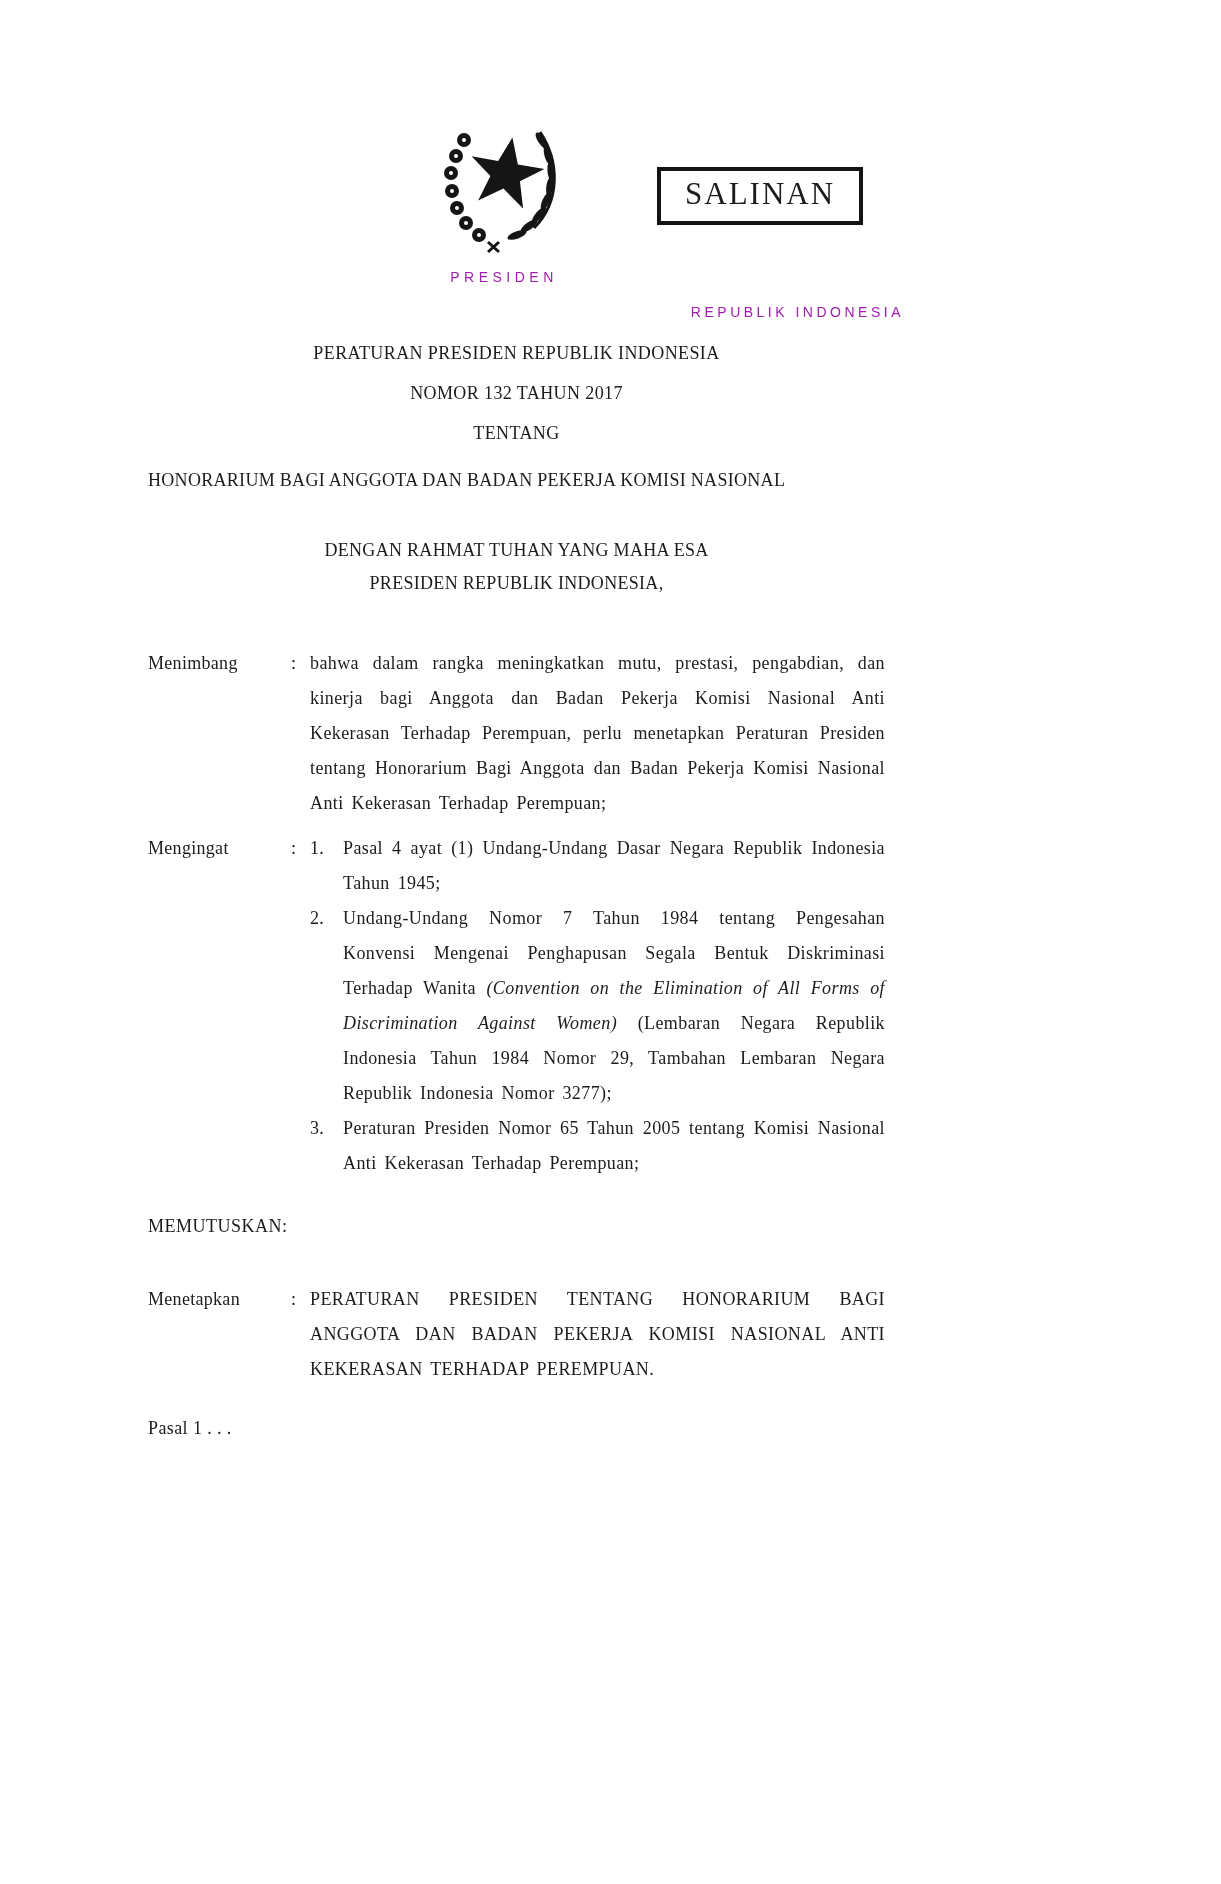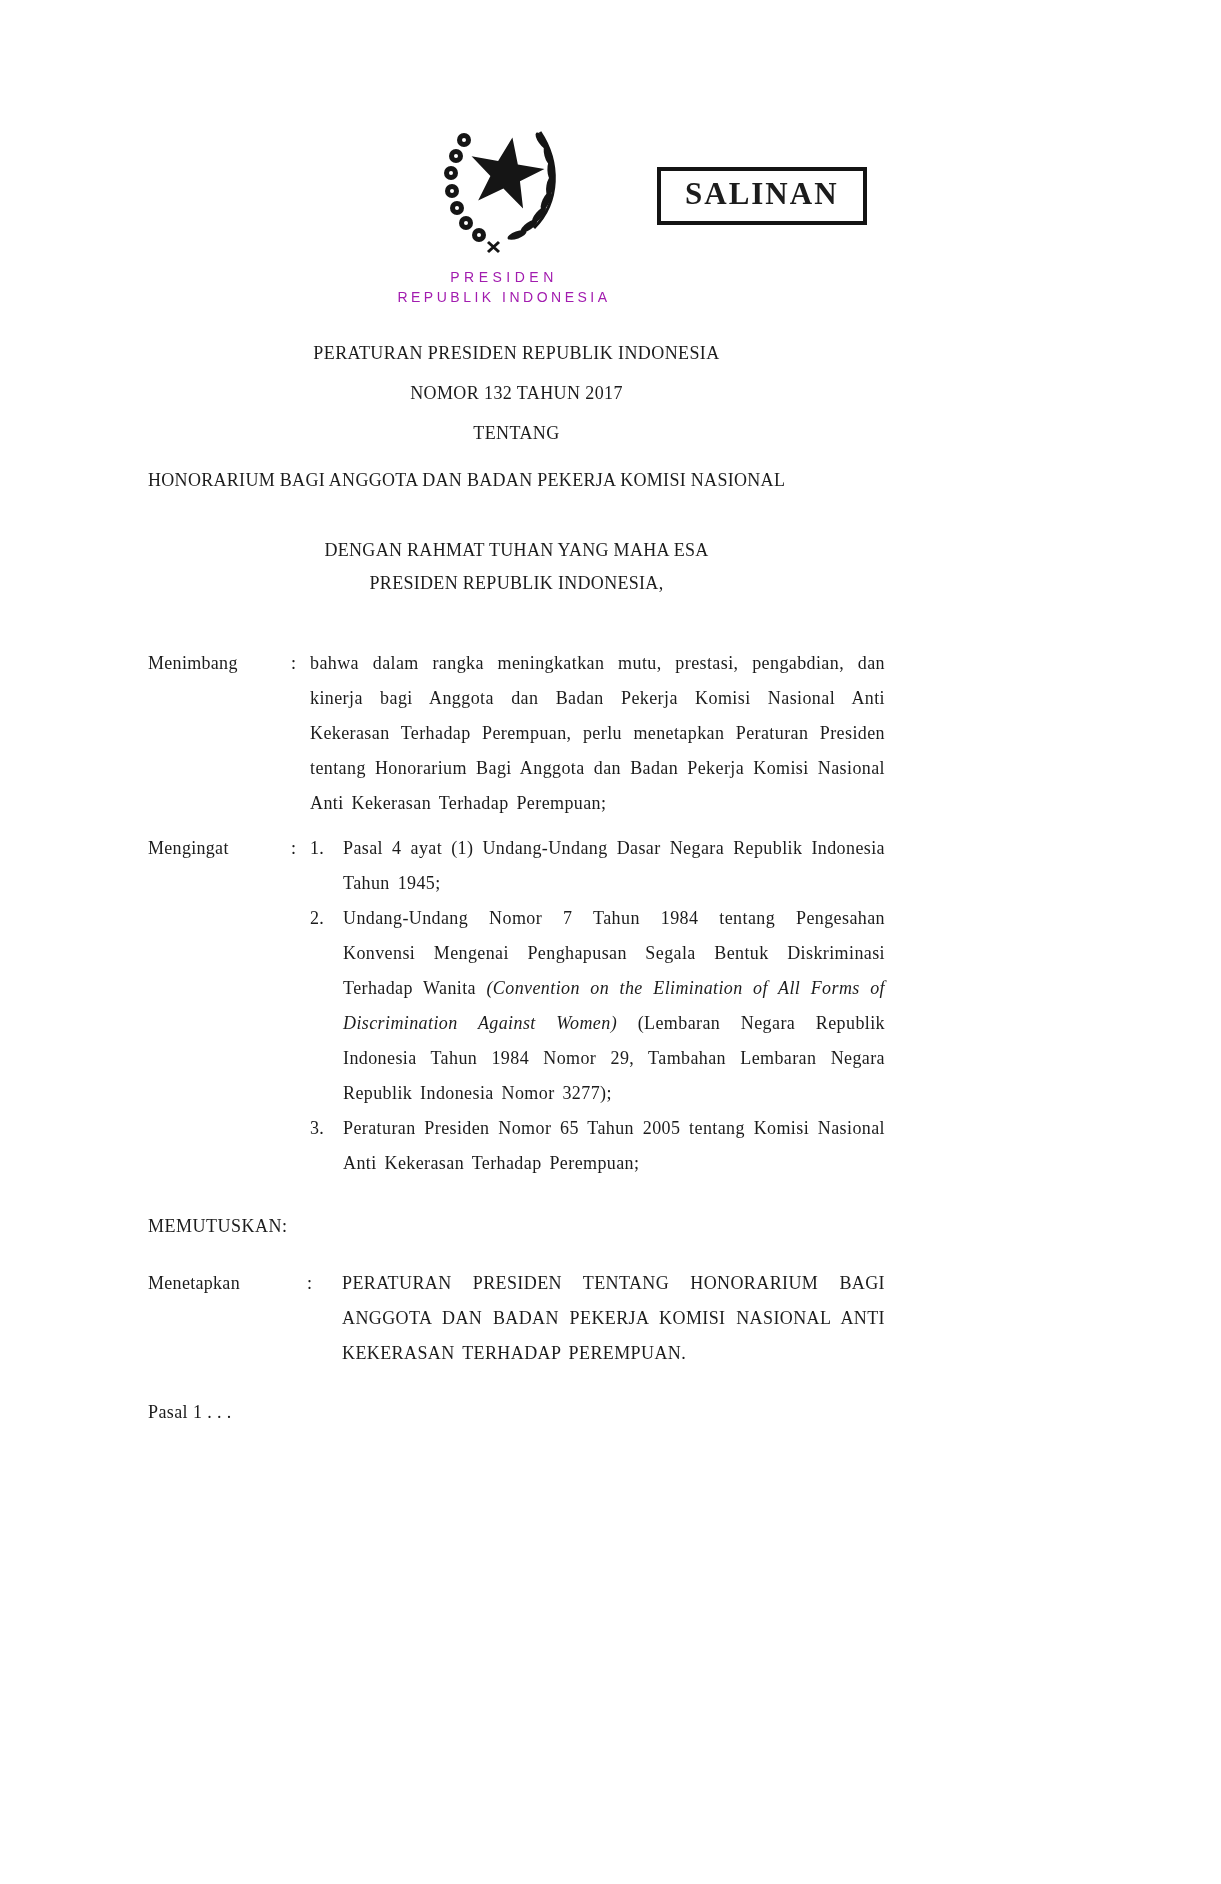--- a/index.html
+++ b/index.html
@@ -12,31 +12,31 @@
     font-family:"Liberation Serif", serif;
     overflow:hidden;
   }
   .emblem { position:absolute; top:108px; left:432px; width:140px; height:150px; }
   .salinan {
     position:absolute; top:167px; left:657px;
     border:4px solid #141414;
     padding:5px 24px 9px 24px;
   }
   .salinan-text {
-    font-size:31px; font-weight:bold; letter-spacing:2px;
+    font-size:31px; font-weight:normal; letter-spacing:2px;
     font-family:"Liberation Serif", serif;
   }
   .letterhead {
     position:absolute; top:269px; left:104px; width:800px;
     text-align:center;
     font-family:"Liberation Sans", sans-serif;
     color:#a21caf;
   }
   .lh-line1 { font-size:14px; letter-spacing:4.5px; }
-  .lh-line2 { font-size:14px; letter-spacing:3.5px; margin-top:4px; }
+  .lh-line2 { font-size:14px; letter-spacing:3.5px; margin-top:19px;text-align:right; }
 
   .doc {
     position:absolute; top:333px; left:148px; width:737px;
     font-size:18px; line-height:35px;
   }
   .title-block { text-align:center; line-height:40px; letter-spacing:0.4px; }
   .subject { text-align:left; margin-top:11px; line-height:33px; letter-spacing:0.3px; }
   .grace { text-align:center; margin-top:37px; line-height:33px; letter-spacing:0.3px; }
 
   .clause {
@@ -147,21 +147,21 @@
         <div class="li">
           <div class="num">3.</div>
           <div class="just">Peraturan Presiden Nomor 65 Tahun 2005 tentang Komisi Nasional Anti Kekerasan Terhadap Perempuan;</div>
         </div>
 
       </div>
     </div>
 
     <div class="memutuskan">MEMUTUSKAN:</div>
 
-    <div class="clause menetapkan" style="margin-top:22px;gap:16px;">
+    <div class="clause menetapkan" style="margin-top:38px;">
       <div class="clabel">Menetapkan</div>
       <div class="colon">:</div>
       <div class="ctext just">PERATURAN PRESIDEN TENTANG HONORARIUM BAGI ANGGOTA DAN BADAN PEKERJA KOMISI NASIONAL ANTI KEKERASAN TERHADAP PEREMPUAN.</div>
     </div>
 
     <div class="footer-note">Pasal 1 . . .</div>
 
   </div>
 </div>
 

